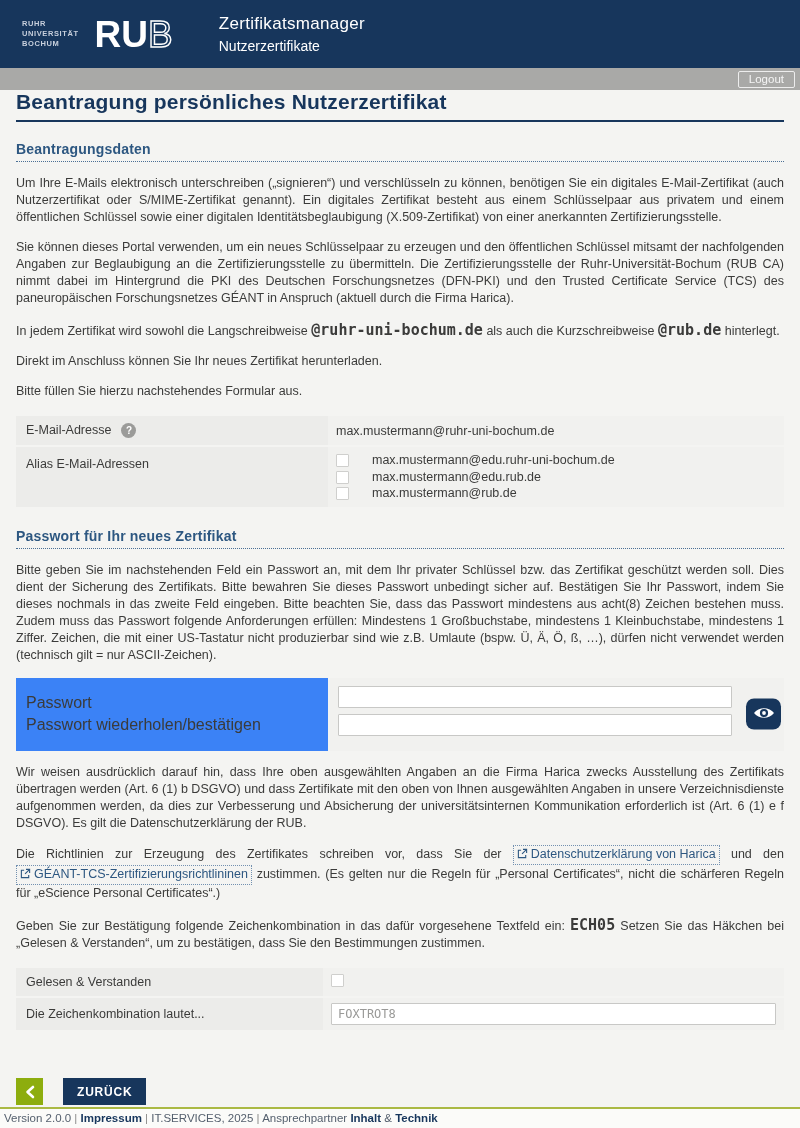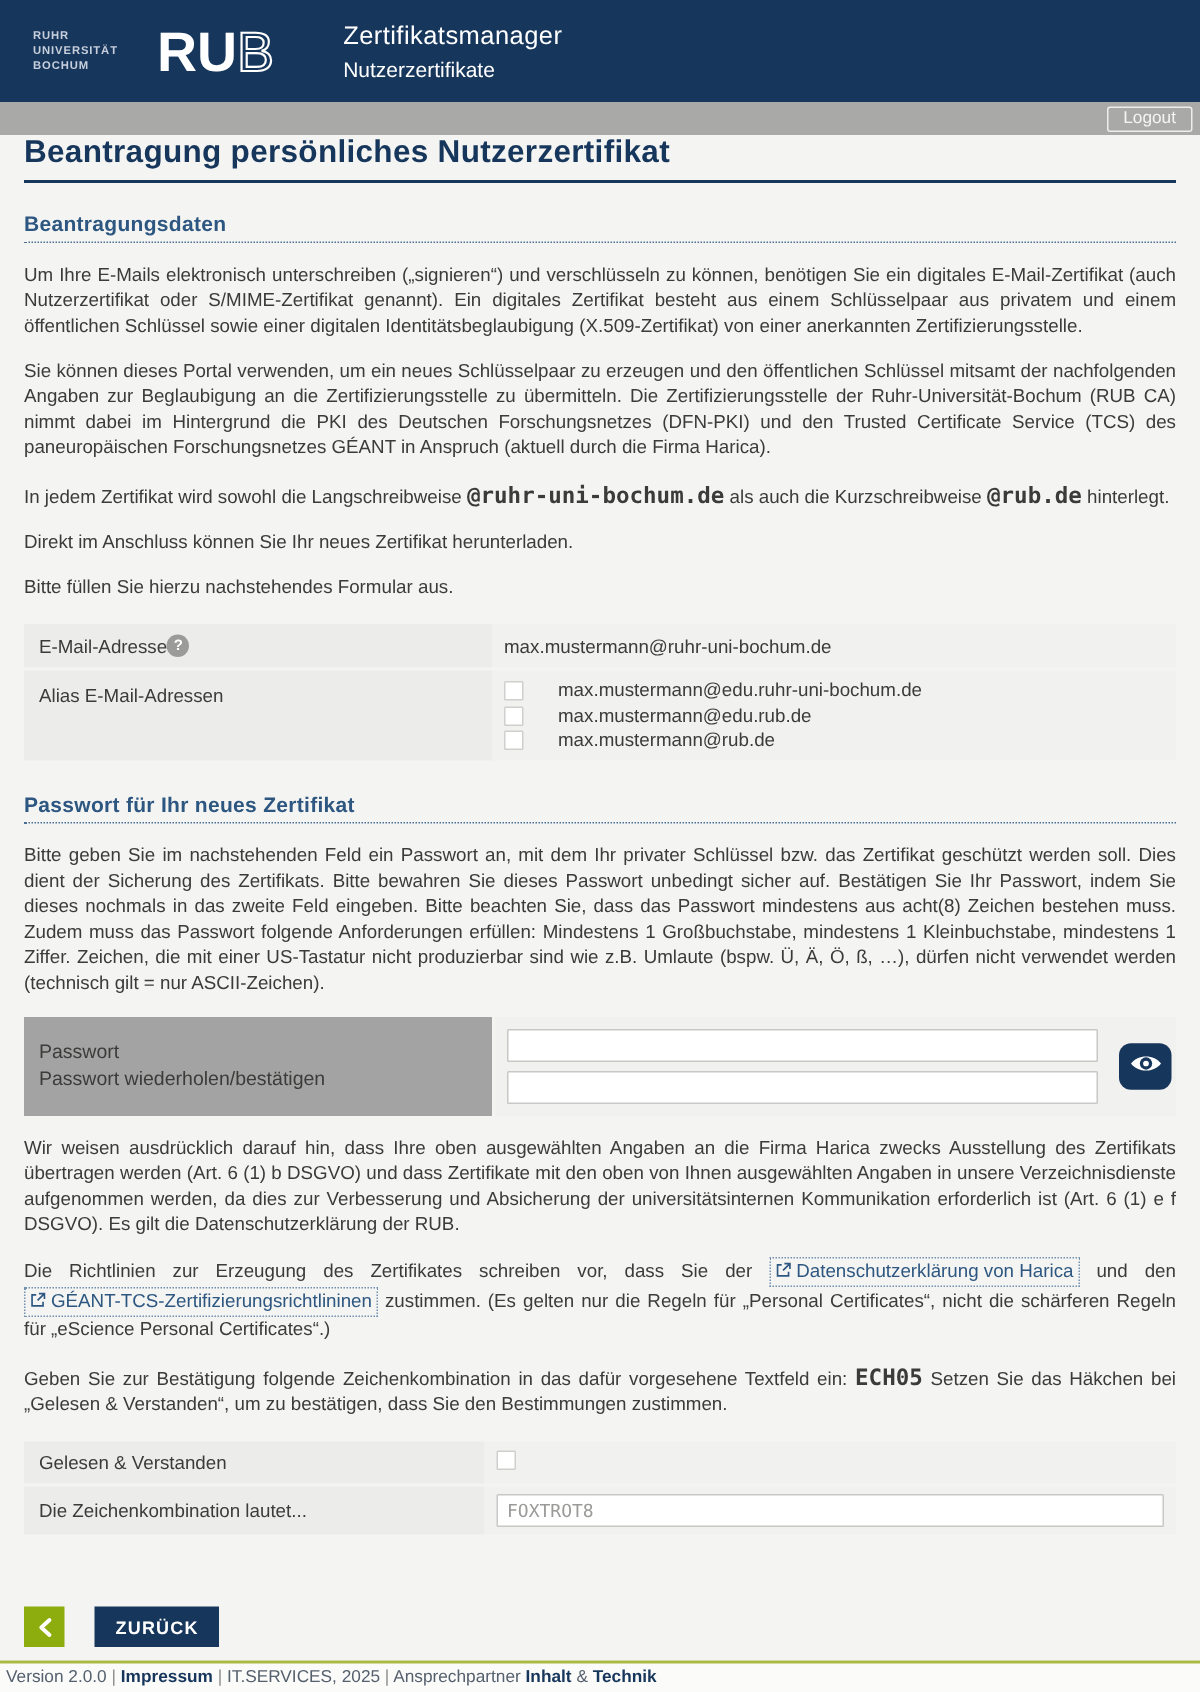--- a/index.html
+++ b/index.html
@@ -5,21 +5,21 @@
   * { margin:0; padding:0; box-sizing:border-box; }
   html,body { width:800px; }
   body {
     height:1128px; position:relative; overflow:hidden;
     font-family:"Liberation Sans","DejaVu Sans",sans-serif;
     background:#f4f4f2; color:#3b3b3a;
   }
   
   .topbar { background:#17365c; height:68px; display:flex; align-items:center; padding:0 22px; }
   .org { color:#c7cfdc; font-size:7.5px; font-weight:bold; letter-spacing:.6px; line-height:1.3; }
-  .rublogo { margin-left:26px; font-size:37px; color:#fff; letter-spacing:0; line-height:1; display:flex; align-items:flex-end; }
+  .rublogo { margin-left:16px; font-size:37px; color:#fff; letter-spacing:0; line-height:1; display:flex; align-items:flex-end; }
   .rublogo .ru { font-weight:bold; }
   .rublogo .b  { font-weight:normal; }
   @supports (-webkit-text-stroke: 1px #fff) {
     .rublogo .b { color:transparent; -webkit-text-stroke:1.4px #fff; }
   }
   .appname { margin-left:46px; color:#fff; }
   .appname .t1 { font-size:17px; letter-spacing:.3px; }
   .appname .t2 { font-size:14px; font-weight:normal; margin-top:4px; }
   .graybar { background:#a9a9a7; height:22px; display:flex; justify-content:flex-end; align-items:center; padding:0 5px; }
   .logout-btn {
@@ -36,33 +36,33 @@
     margin-top:19px; font-size:14px; color:#2d5781; font-weight:bold; letter-spacing:.2px;
     padding-bottom:4px; border-bottom:1.5px dotted #4a6f95;
   }
   p { font-size:12.5px; line-height:1.36; text-align:justify; margin-top:13px; color:#3b3b3a; }
   .mono { font-family:"DejaVu Sans Mono","Liberation Mono",monospace; font-weight:bold; font-size:15px; }
   
   .ftable { margin-top:14px; width:100%; border-collapse:separate; border-spacing:0 2px; }
   .ftable td { vertical-align:middle; font-size:12.5px; }
   .ftable td.lbl { background:#ececea; width:312px; padding:7px 10px; }
   .ftable td.val { background:#f1f1ef; padding:5px 8px; }
-  .lblwrap { display:flex; align-items:center; }
+  .lblwrap { display:flex; gap:10px; }
   .help {
     width:15px; height:15px; border-radius:50%; background:#9b9b99; color:#fff;
     font-size:10px; font-weight:bold; display:inline-flex; align-items:center; justify-content:center; cursor:pointer;
   }
   .chk {
     width:13px; height:13px; background:#fff; border:1px solid #cfcfcd; display:inline-block;
     border-radius:1px; flex:none; cursor:pointer;
   }
   .chkline { display:flex; align-items:center; gap:23px; line-height:16.5px; }
   
   .pwpanel { margin-top:14px; display:flex; gap:2px; position:relative; width:100%; }
-  .pwpanel .lcell { background:#a3a3a3; width:312px; padding:14px 10px; font-size:13px; line-height:1.4; }
+  .pwpanel .lcell { background:#3b82f6; width:312px; padding:14px 10px; font-size:16px; line-height:1.4; }
   .pwpanel .rcell { background:#f1f1ef; flex:1; padding:8px 52px 8px 8px; display:flex; flex-direction:column; gap:6px; }
   .txtin {
     width:100%; height:22px; border:1px solid #c8c8c6; background:#fff; border-radius:1px;
     font-family:"DejaVu Sans Mono","Liberation Mono",monospace; font-size:12px; padding:0 6px; color:#000000;
   }
   .txtin::placeholder { color:#9a9a98; font-family:"DejaVu Sans Mono","Liberation Mono",monospace; }
   .eye-btn {
     position:absolute; right:3px; top:50%; transform:translateY(-50%);
     width:35px; height:31px; background:#17365c; border:none; border-radius:8px;
     display:flex; align-items:center; justify-content:center; cursor:pointer;

